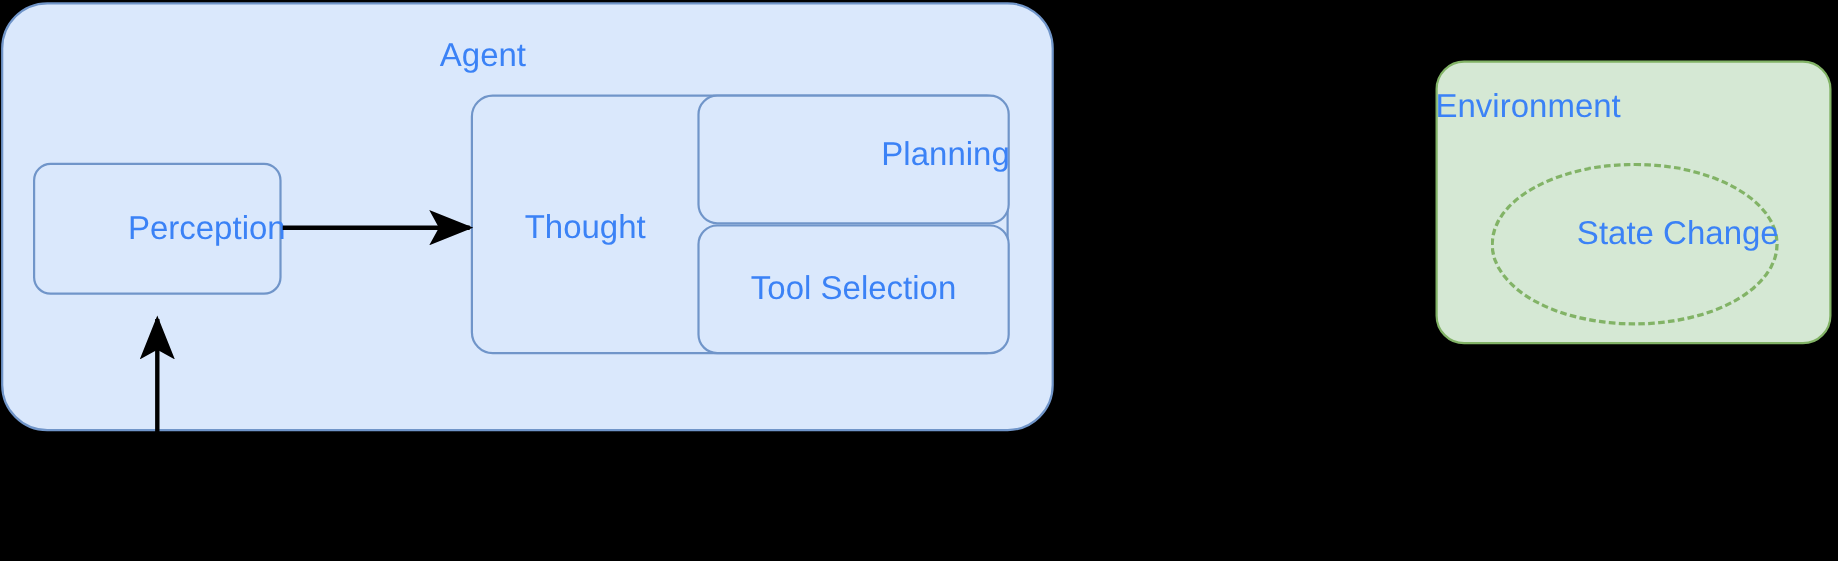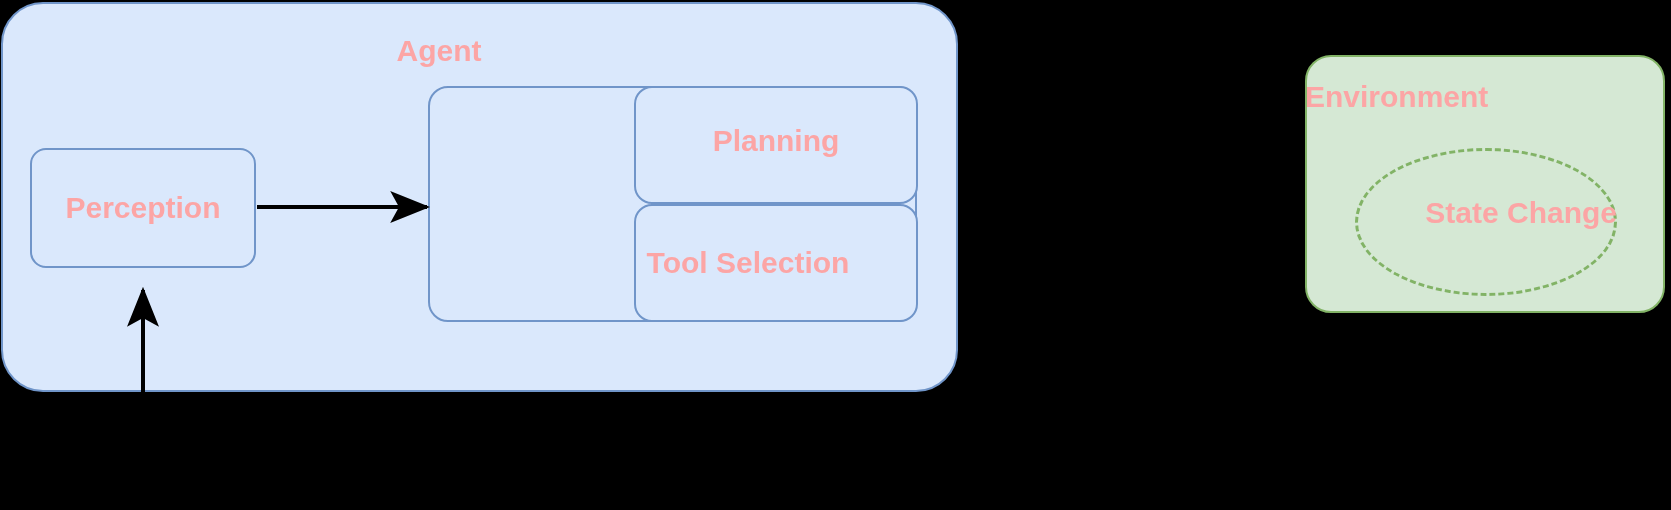--- a/index.html
+++ b/index.html
@@ -20,23 +20,22 @@
   .node {
     position: absolute;
     box-sizing: border-box;
     display: flex;
     align-items: center;
     justify-content: center;
   }
   .node-label {
     position: absolute;
     white-space: nowrap;
-    color: #fca5a5;
+    color: #3b82f6;
     line-height: 1;
-    font-weight: bold;
   }
 
   
   #agent-box {
     left: 1px;
     top: 2px;
     width: 957px;
     height: 390px;
     background: #dae8fc;
     border: 2px solid #7095c9;
@@ -59,20 +58,21 @@
     background: #dae8fc;
     border: 2px solid #7095c9;
     border-radius: 16px;
   }
   #perception-label {
     left: 30px;
     top: 193px;
     width: 226px;
     text-align: center;
     font-size: 30px;
+    padding-left: 45px;
   }
 
   
   #thought-box {
     left: 428px;
     top: 86px;
     width: 489px;
     height: 236px;
     background: #dae8fc;
     border: 2px solid #7095c9;
@@ -93,36 +93,36 @@
     width: 284px;
     height: 118px;
     background: #dae8fc;
     border: 2px solid #7095c9;
     border-radius: 18px;
   }
   #planning-label {
     left: 634px;
     top: 126px;
     width: 284px;
-    text-align: center;
+    text-align: right;
     font-size: 30px;
   }
 
   
   #tool-selection-box {
     left: 634px;
     top: 204px;
     width: 284px;
     height: 118px;
     background: #dae8fc;
     border: 2px solid #7095c9;
     border-radius: 18px;
   }
   #tool-selection-label {
-    left: 606px;
+    left: 634px;
     top: 248px;
     width: 284px;
     text-align: center;
     font-size: 30px;
   }
 
   
   #environment-box {
     left: 1305px;
     top: 55px;
@@ -173,20 +173,21 @@
 
 <div id="canvas">
 
   <div class="node" id="agent-box"></div>
   <div class="node-label" id="agent-title">Agent</div>
 
   <div class="node" id="perception-box"></div>
   <div class="node-label" id="perception-label">Perception</div>
 
   <div class="node" id="thought-box"></div>
+  <div class="node-label" id="thought-label">Thought</div>
 
   <div class="node" id="planning-box"></div>
   <div class="node-label" id="planning-label">Planning</div>
 
   <div class="node" id="tool-selection-box"></div>
   <div class="node-label" id="tool-selection-label">Tool Selection</div>
 
   <div class="node" id="environment-box"></div>
   <div class="node-label" id="environment-title">Environment</div>
 

